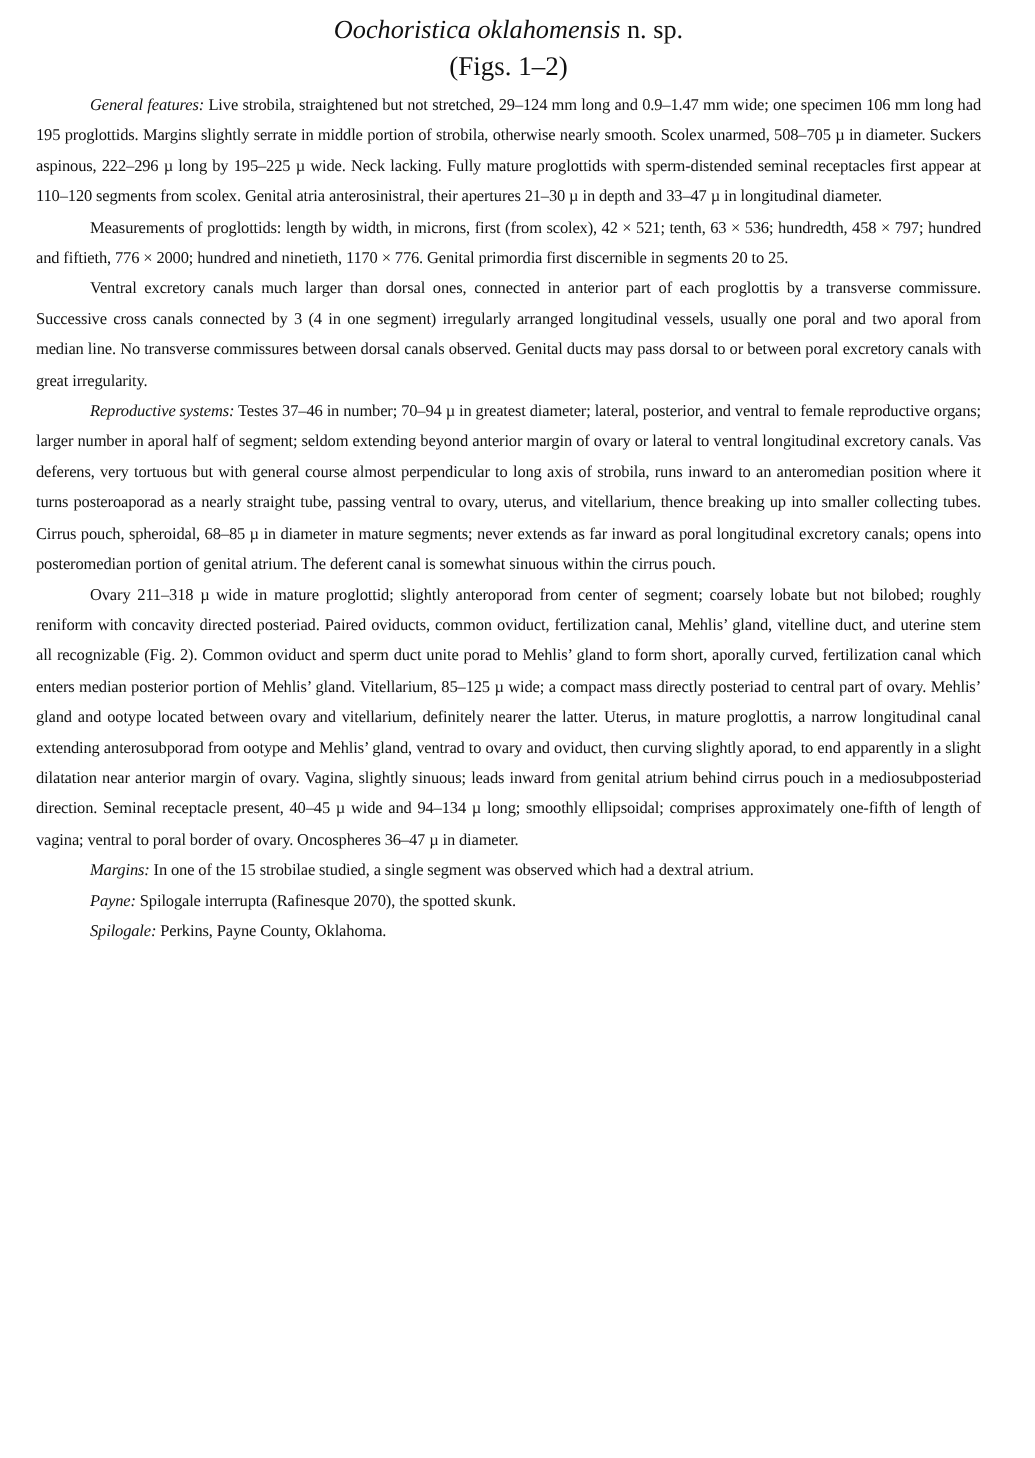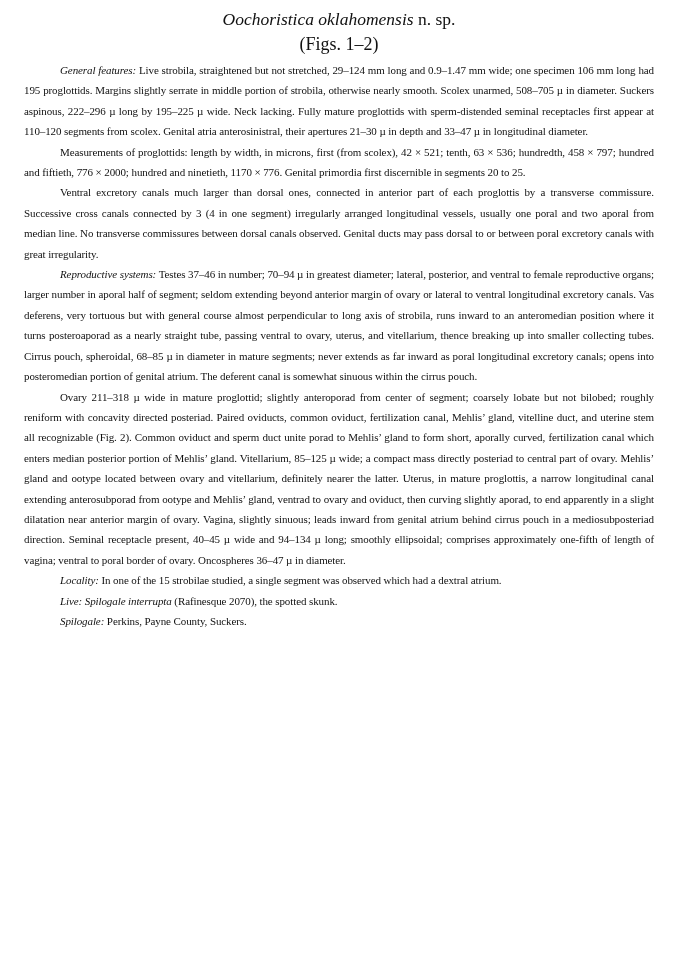--- a/index.html
+++ b/index.html
@@ -13,21 +13,21 @@
     text-align: center; font-size: 17.5px; line-height: 22px; margin: 0;
   }
   .title i { font-style: italic; }
   .figs { text-align: center; font-size: 18px; line-height: 24px; margin: 2px 0 4px 0; }
   .para {
     font-size: 11px; line-height: 20.4px; text-align: justify;
     text-indent: 36px; margin: 0; letter-spacing: -0.1px;
     hyphens: none;
   }
   .para .lead { font-style: italic; }
-  .para .sci { font-style: italic; }
+  .para .sci { }
 </style>
 </head>
 <body>
 
 <div class="page">
   <p class="title">
     <i>Oochoristica oklahomensis</i><span> n. sp.</span>
   </p>
   <p class="figs">(Figs. 1–2)</p>
 
@@ -45,24 +45,24 @@
 
   <p class="para">
     <span class="lead">Reproductive systems:</span><span> Testes 37–46 in number; 70–94 µ in greatest diameter; lateral, posterior, and ventral to female reproductive organs; larger number in aporal half of segment; seldom extending beyond anterior margin of ovary or lateral to ventral longitudinal excretory canals. Vas deferens, very tortuous but with general course almost perpendicular to long axis of strobila, runs inward to an anteromedian position where it turns posteroaporad as a nearly straight tube, passing ventral to ovary, uterus, and vitellarium, thence breaking up into smaller collecting tubes. Cirrus pouch, spheroidal, 68–85 µ in diameter in mature segments; never extends as far inward as poral longitudinal excretory canals; opens into posteromedian portion of genital atrium. The deferent canal is somewhat sinuous within the cirrus pouch.</span>
   </p>
 
   <p class="para">
     <span>Ovary 211–318 µ wide in mature proglottid; slightly anteroporad from center of segment; coarsely lobate but not bilobed; roughly reniform with concavity directed posteriad. Paired oviducts, common oviduct, fertilization canal, Mehlis’ gland, vitelline duct, and uterine stem all recognizable (Fig. 2). Common oviduct and sperm duct unite porad to Mehlis’ gland to form short, aporally curved, fertilization canal which enters median posterior portion of Mehlis’ gland. Vitellarium, 85–125 µ wide; a compact mass directly posteriad to central part of ovary. Mehlis’ gland and ootype located between ovary and vitellarium, definitely nearer the latter. Uterus, in mature proglottis, a narrow longitudinal canal extending anterosubporad from ootype and Mehlis’ gland, ventrad to ovary and oviduct, then curving slightly aporad, to end apparently in a slight dilatation near anterior margin of ovary. Vagina, slightly sinuous; leads inward from genital atrium behind cirrus pouch in a mediosubposteriad direction. Seminal receptacle present, 40–45 µ wide and 94–134 µ long; smoothly ellipsoidal; comprises approximately one-fifth of length of vagina; ventral to poral border of ovary. Oncospheres 36–47 µ in diameter.</span>
   </p>
 
   <p class="para">
-    <span class="lead">Locality:</span><span> In one of the 15 strobilae studied, a single segment was observed which had a dextral atrium.</span>
+    <span class="lead">Margins:</span><span> In one of the 15 strobilae studied, a single segment was observed which had a dextral atrium.</span>
   </p>
 
   <p class="para">
-    <span class="lead">Live:</span><span class="sci"> Spilogale interrupta</span><span> (Rafinesque 2070), the spotted skunk.</span>
+    <span class="lead">Payne:</span><span class="sci"> Spilogale interrupta</span><span> (Rafinesque 2070), the spotted skunk.</span>
   </p>
 
   <p class="para">
-    <span class="lead">Spilogale:</span><span> Perkins, Payne County, Suckers.</span>
+    <span class="lead">Spilogale:</span><span> Perkins, Payne County, Oklahoma.</span>
   </p>
 
 </div>
 
 </body></html>

